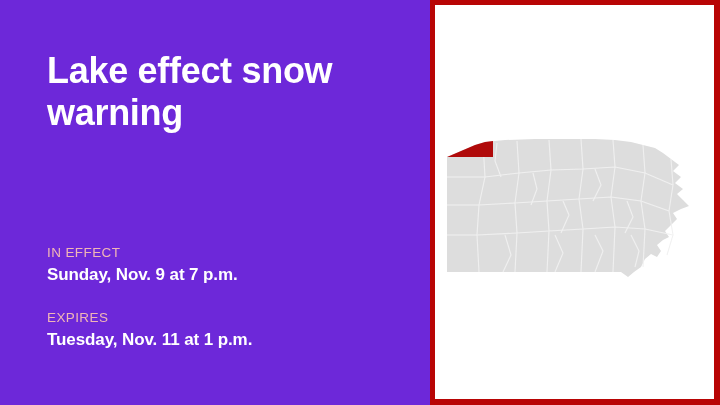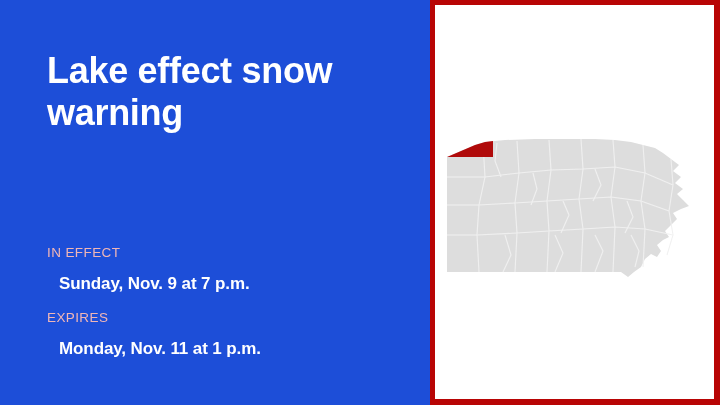--- a/index.html
+++ b/index.html
@@ -16,21 +16,21 @@
     background: #b80505;
   }
 
   
   #left-panel {
     position: absolute;
     left: 0;
     top: 0;
     width: 430px;
     height: 405px;
-    background: #1d4ed8;
+    background: #6d28d9;
   }
 
   #alert-title {
     position: absolute;
     left: 47px;
     top: 50px;
     width: 340px;
     color: #ffffff;
     font-size: 36px;
     line-height: 42px;
@@ -53,21 +53,21 @@
     letter-spacing: 0.4px;
     line-height: 16px;
     margin: 0 0 3px 0;
   }
   .time-value {
     color: #ffffff;
     font-size: 17px;
     font-weight: bold;
     line-height: 21px;
     letter-spacing: -0.1px;
-    margin: 12px;
+    margin: 0;
   }
 
   
   #map-card {
     position: absolute;
     left: 430px;
     top: 0px;
     width: 290px;
     height: 405px;
     background: #b80505;
@@ -99,21 +99,21 @@
 
     <div id="alert-title">Lake effect snow warning</div>
 
     <div class="time-block" id="in-effect-block">
       <p class="time-label">IN EFFECT</p>
       <p class="time-value">Sunday, Nov. 9 at 7 p.m.</p>
     </div>
 
     <div class="time-block" id="expires-block">
       <p class="time-label">EXPIRES</p>
-      <p class="time-value">Monday, Nov. 11 at 1 p.m.</p>
+      <p class="time-value">Tuesday, Nov. 11 at 1 p.m.</p>
     </div>
 
   </div>
 
   <div id="map-card">
     <div id="map-canvas">
 
       <svg id="pa-map-svg" viewBox="0 0 268 180">
 
         <g>

